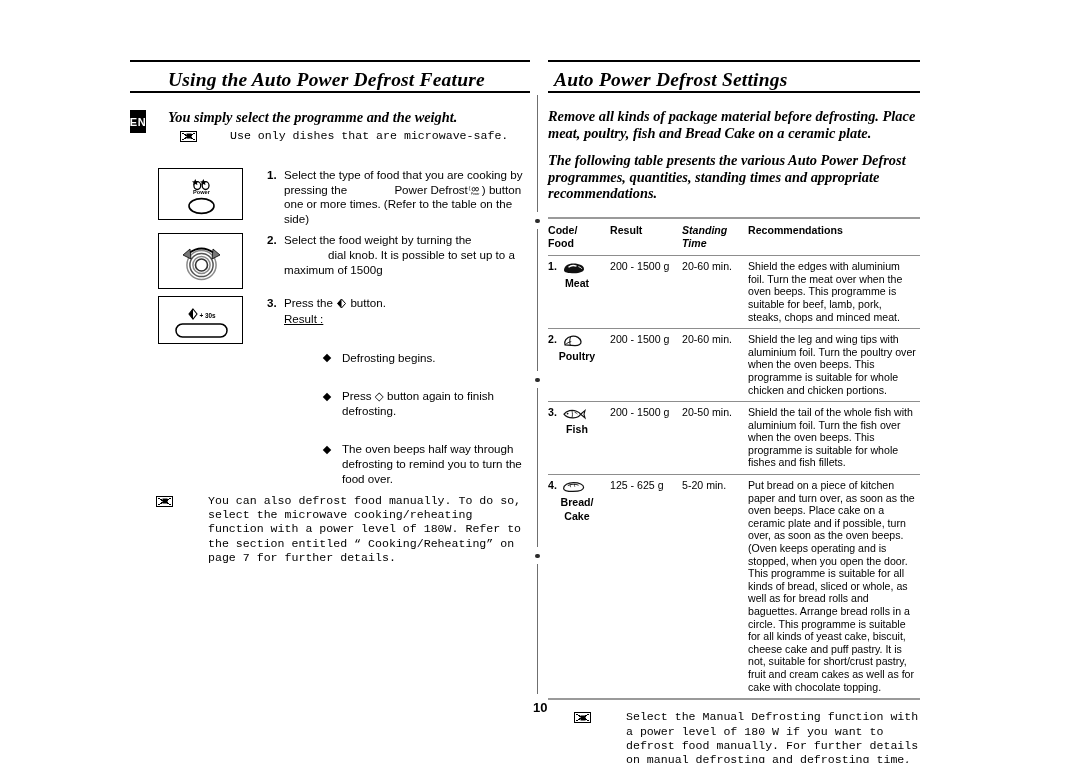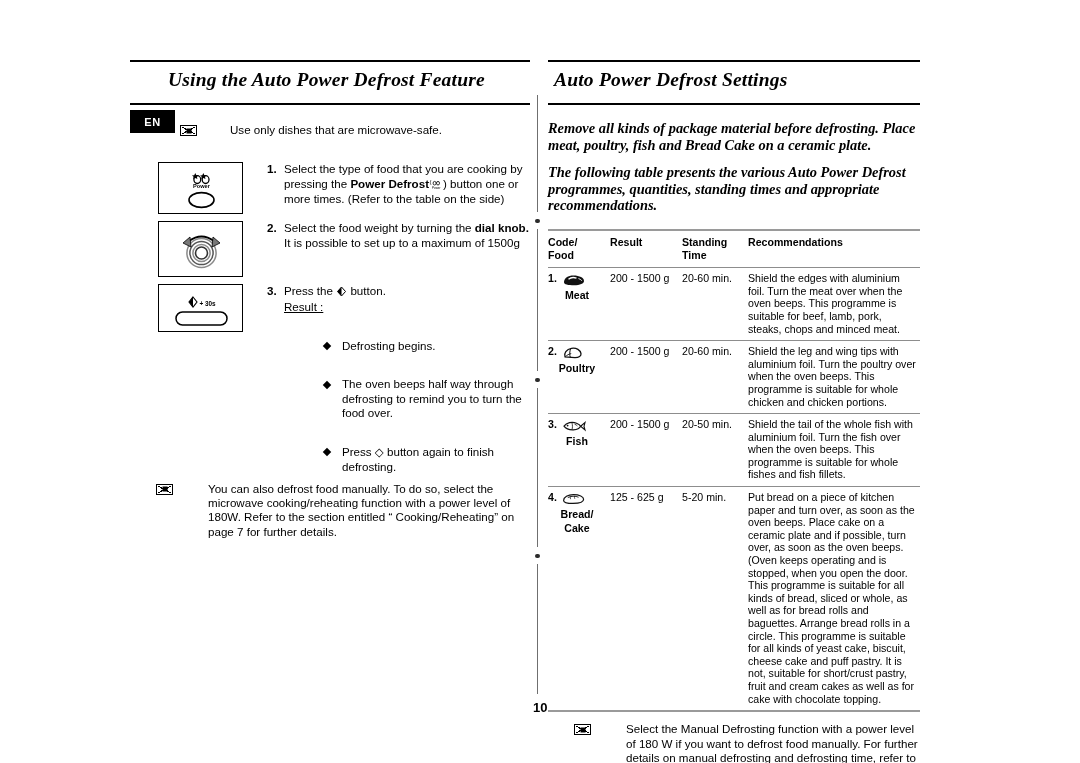--- a/index.html
+++ b/index.html
@@ -43,31 +43,31 @@
   .head-rule-bottom {
     border-top: 2.5px solid #000;
     height: 0;
   }
   .section-title {
     font-family: "Liberation Serif", serif;
     font-style: italic;
     font-weight: bold;
     font-size: 19.5px;
     letter-spacing: 0.2px;
-    padding: 7px 0 12px 6px;
+    padding: 7px 0 0 6px;
     white-space: nowrap;
   }
   .col-left .section-title { padding-left: 38px; }
 
   
   .en-badge {
     position: absolute;
     left: 130px;
     top: 110px;
-    width: 45px;
+    width: 16px;
     height: 23px;
     background: #000;
     color: #fff;
     font-size: 11px;
     font-weight: bold;
     display: flex;
     align-items: center;
     justify-content: center;
     letter-spacing: 0.5px;
   }
@@ -83,20 +83,21 @@
   }
   .col-left .lead { padding-left: 38px; }
   .lead.tight { margin-bottom: 3px; }
 
   
   .note {
     display: flex;
     align-items: flex-start;
     font-size: 11.6px;
     line-height: 14.4px;
+    font-family: Liberation Mono, monospace;
   }
   .note .note-text { flex: 1; }
 
   .note-icon {
     width: 17px;
     height: 11px;
     border: 1.3px solid #000;
     position: relative;
     flex: 0 0 auto;
     margin-top: 2px;
@@ -168,21 +169,21 @@
   .step-row {
     display: flex;
     align-items: flex-start;
   }
   .step-num {
     font-weight: bold;
     width: 17px;
     flex: 0 0 auto;
   }
   .step-text { flex: 1; }
-  .step-text b { font-weight: bold; }
+  .step-text b { font-weight: normal; margin-left: 44px; }
 
   .result-label {
     text-decoration: underline;
     margin-top: 1px;
   }
   .result-list {
     margin: 0;
     padding: 0;
     list-style: none;
     margin-left: 55px;
@@ -272,21 +273,21 @@
     font-size: 10.6px;
     padding-top: 5px;
     padding-bottom: 6px;
   }
   .tbl tbody tr { border-top: 1px solid #8d8d8d; }
   .tbl td.c-code { width: 58px; }
   .tbl td.c-portion { width: 68px; }
   .tbl td.c-standing { width: 62px; }
   .tbl th.c-code { width: 58px; }
   .tbl th.c-portion { width: 68px; }
-  .tbl th.c-standing { width: 62px; }
+  .tbl th.c-standing { width: 62px; font-style: italic; }
 
   .code-cell {
     display: flex;
     align-items: flex-start;
   }
   .code-num {
     font-weight: bold;
     margin-right: 4px;
   }
   .code-label {
@@ -317,20 +318,21 @@
 
   <div class="col-left">
 
     <div class="head-rule-top"></div>
     <div class="section-title">Using the Auto Power Defrost Feature</div>
     <div class="head-rule-bottom"></div>
 
     <div style="height:16px"></div>
 
 
+    <p class="lead tight">You simply select the programme and the weight.</p>
 
     <div class="note note-microwave">
       <span class="note-icon"></span>
       <span class="note-text">Use only dishes that are microwave-safe.</span>
     </div>
 
     <div style="height:9px"></div>
 
 
     <div class="steps">
@@ -399,22 +401,22 @@
                     <path d="M5.5 1 L9.5 5.5 L5.5 10 L1.5 5.5 Z" fill="none" stroke="#000" stroke-width="1"></path>
                     <path d="M5.5 1 L5.5 10 L1.5 5.5 Z" fill="#000"></path>
                   </svg></span><span> button.</span></span>
           </div>
           <div class="step-row">
             <span class="step-num"></span>
             <span class="result-label">Result :</span>
           </div>
           <ul class="result-list">
             <li>Defrosting begins.</li>
+            <li>Press ◇ button again to finish defrosting.</li>
             <li>The oven beeps half way through defrosting to remind you to turn the food over.</li>
-            <li>Press ◇ button again to finish defrosting.</li>
           </ul>
         </div>
       </div>
 
     </div>
 
     <div class="note note-manual">
       <span class="note-icon"></span>
       <span class="note-text">You can also defrost food manually. To do so, select the microwave cooking/reheating function with a power level of 180W. Refer to the section entitled “ Cooking/Reheating” on page 7 for further details.</span>
     </div>

